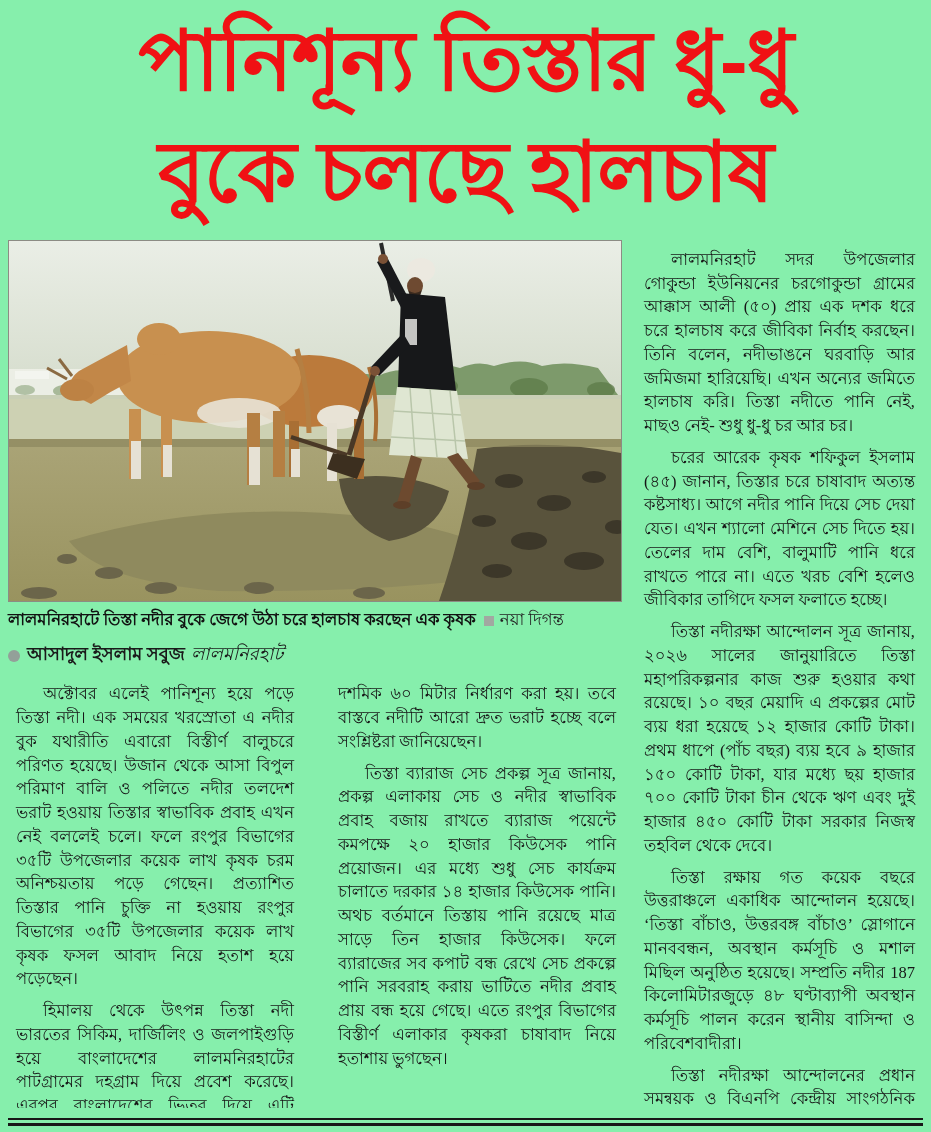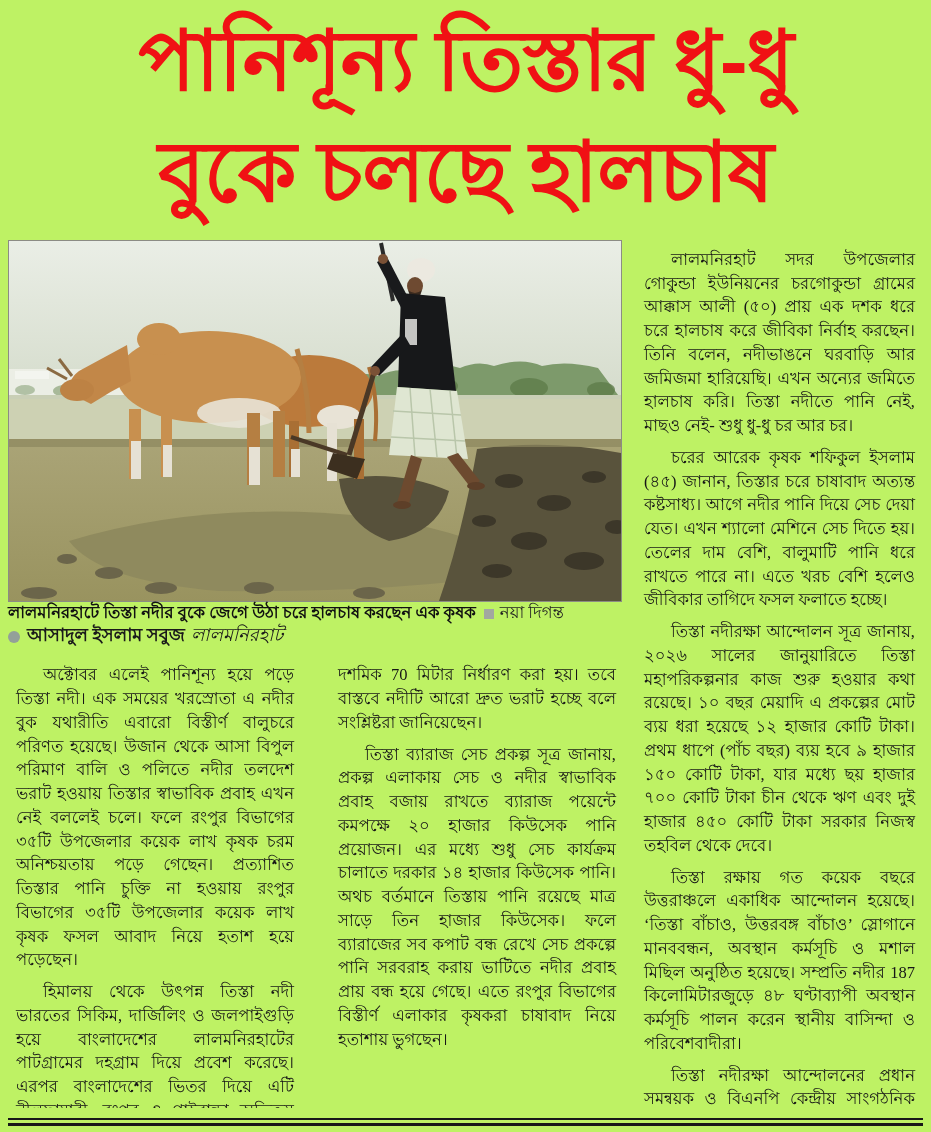--- a/index.html
+++ b/index.html
@@ -1,19 +1,19 @@
 <!DOCTYPE html>
 <html><head>
 <meta charset="utf-8">
 <style>
   html,body{margin:0;padding:0;background:#ffffff;}
   .page{
     position:relative;
     width:931px;height:1132px;
-    background:#bef264;
+    background:#86efac;
     overflow:hidden;
     font-family:"Liberation Serif","DejaVu Serif",serif;
     color:#1a1a1a;
   }
   
   .headline{
     padding-top:6px;
     text-align:center;
     color:#f01114;
     font-family:"Liberation Sans","DejaVu Sans",sans-serif;
@@ -35,36 +35,37 @@
   
   .photo-frame{
     width:614px;height:362px;
     border:1px solid #8c8c84;
     box-sizing:border-box;
     overflow:hidden;
     background:#dfe4d8;
   }
   .photo-frame svg{display:block;width:100%;height:100%;}
   .caption{
+    margin-top:7px;
     font-size:16.5px;
     line-height:1.35;
     font-weight:700;
     color:#111;
   }
   .credit-sq{
     display:inline-block;
     width:10px;height:10px;
     background:#a2a8a1;
     margin:0 6px 0 8px;
     vertical-align:middle;
   }
   .credit{font-weight:400;color:#222;}
   
   .byline{
-    margin-top:0;
+    margin-top:12px;
     font-size:18px;
     line-height:1.3;
   }
   .byline-bullet{
     display:inline-block;
     width:12px;height:12px;border-radius:50%;
     background:#93a099;
     margin-right:7px;
     vertical-align:middle;
   }
@@ -233,21 +234,21 @@
       <div class="byline">
         <span class="byline-bullet"></span><span class="author">আসাদুল ইসলাম সবুজ</span><span class="location">লালমনিরহাট</span>
       </div>
 
       <div class="two-cols">
         <div class="col bodytext">
             <p>অক্টোবর এলেই পানিশূন্য হয়ে পড়ে তিস্তা নদী। এক সময়ের খরস্রোতা এ নদীর বুক যথারীতি এবারো বিস্তীর্ণ বালুচরে পরিণত হয়েছে। উজান থেকে আসা বিপুল পরিমাণ বালি ও পলিতে নদীর তলদেশ ভরাট হওয়ায় তিস্তার স্বাভাবিক প্রবাহ এখন নেই বললেই চলে। ফলে রংপুর বিভাগের ৩৫টি উপজেলার কয়েক লাখ কৃষক চরম অনিশ্চয়তায় পড়ে গেছেন। প্রত্যাশিত তিস্তার পানি চুক্তি না হওয়ায় রংপুর বিভাগের ৩৫টি উপজেলার কয়েক লাখ কৃষক ফসল আবাদ নিয়ে হতাশ হয়ে পড়েছেন।</p>
             <p>হিমালয় থেকে উৎপন্ন তিস্তা নদী ভারতের সিকিম, দার্জিলিং ও জলপাইগুড়ি হয়ে বাংলাদেশের লালমনিরহাটের পাটগ্রামের দহগ্রাম দিয়ে প্রবেশ করেছে। এরপর বাংলাদেশের ভিতর দিয়ে এটি নীলফামারী, রংপুর ও গাইবান্ধা অতিক্রম করে ব্রহ্মপুত্রে গিয়ে মিলিত হয়েছে। লালমনিরহাটের হাতীবান্ধা উপজেলার দোয়ানিতে তিস্তা ব্যারাজ নির্মাণের পর ১৯৯০ সালে তিস্তা সেচ প্রকল্প চালু হয়। তবে গত ৩৫ বছরে নদীর তলদেশ দুই থেকে আড়াই মিটার পর্যন্ত ভরাট হয়ে গেছে।</p>
           </div>
         <div class="col bodytext">
-            <p class="noindent">দশমিক 70 মিটার নির্ধারণ করা হয়। তবে বাস্তবে নদীটি আরো দ্রুত ভরাট হচ্ছে বলে সংশ্লিষ্টরা জানিয়েছেন।</p>
+            <p class="noindent">দশমিক ৬০ মিটার নির্ধারণ করা হয়। তবে বাস্তবে নদীটি আরো দ্রুত ভরাট হচ্ছে বলে সংশ্লিষ্টরা জানিয়েছেন।</p>
             <p>তিস্তা ব্যারাজ সেচ প্রকল্প সূত্র জানায়, প্রকল্প এলাকায় সেচ ও নদীর স্বাভাবিক প্রবাহ বজায় রাখতে ব্যারাজ পয়েন্টে কমপক্ষে ২০ হাজার কিউসেক পানি প্রয়োজন। এর মধ্যে শুধু সেচ কার্যক্রম চালাতে দরকার ১৪ হাজার কিউসেক পানি। অথচ বর্তমানে তিস্তায় পানি রয়েছে মাত্র সাড়ে তিন হাজার কিউসেক। ফলে ব্যারাজের সব কপাট বন্ধ রেখে সেচ প্রকল্পে পানি সরবরাহ করায় ভাটিতে নদীর প্রবাহ প্রায় বন্ধ হয়ে গেছে। এতে রংপুর বিভাগের বিস্তীর্ণ এলাকার কৃষকরা চাষাবাদ নিয়ে হতাশায় ভুগছেন।</p>
           </div>
       </div>
     </div>
 
     <div class="right-zone">
       <div class="bodytext">
           <p>লালমনিরহাট সদর উপজেলার গোকুন্ডা ইউনিয়নের চরগোকুন্ডা গ্রামের আক্কাস আলী (৫০) প্রায় এক দশক ধরে চরে হালচাষ করে জীবিকা নির্বাহ করছেন। তিনি বলেন, নদীভাঙনে ঘরবাড়ি আর জমিজমা হারিয়েছি। এখন অন্যের জমিতে হালচাষ করি। তিস্তা নদীতে পানি নেই, মাছও নেই- শুধু ধু-ধু চর আর চর।</p>
           <p>চরের আরেক কৃষক শফিকুল ইসলাম (৪৫) জানান, তিস্তার চরে চাষাবাদ অত্যন্ত কষ্টসাধ্য। আগে নদীর পানি দিয়ে সেচ দেয়া যেত। এখন শ্যালো মেশিনে সেচ দিতে হয়। তেলের দাম বেশি, বালুমাটি পানি ধরে রাখতে পারে না। এতে খরচ বেশি হলেও জীবিকার তাগিদে ফসল ফলাতে হচ্ছে।</p>
           <p>তিস্তা নদীরক্ষা আন্দোলন সূত্র জানায়, ২০২৬ সালের জানুয়ারিতে তিস্তা মহাপরিকল্পনার কাজ শুরু হওয়ার কথা রয়েছে। ১০ বছর মেয়াদি এ প্রকল্পের মোট ব্যয় ধরা হয়েছে ১২ হাজার কোটি টাকা। প্রথম ধাপে (পাঁচ বছর) ব্যয় হবে ৯ হাজার ১৫০ কোটি টাকা, যার মধ্যে ছয় হাজার ৭০০ কোটি টাকা চীন থেকে ঋণ এবং দুই হাজার ৪৫০ কোটি টাকা সরকার নিজস্ব তহবিল থেকে দেবে।</p>

